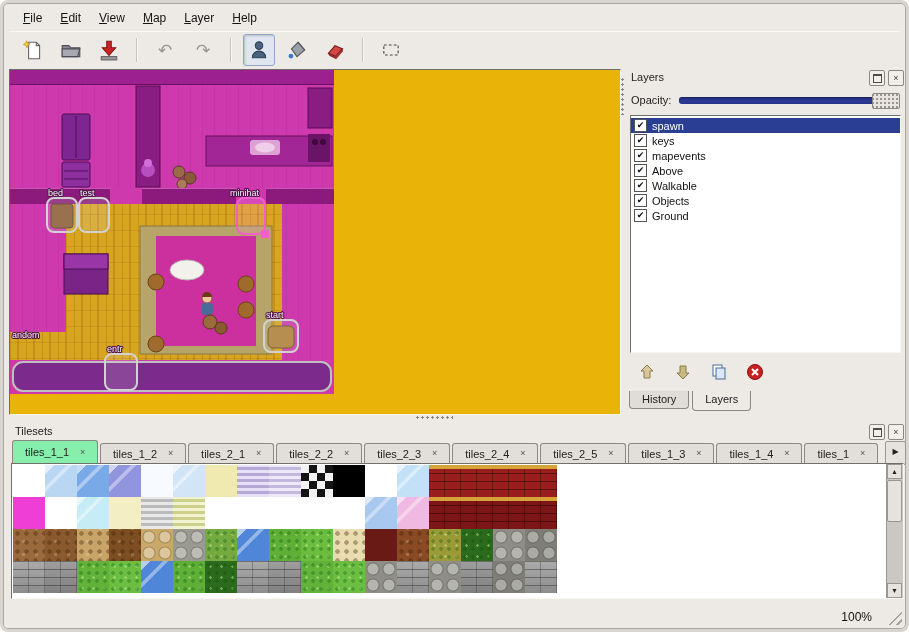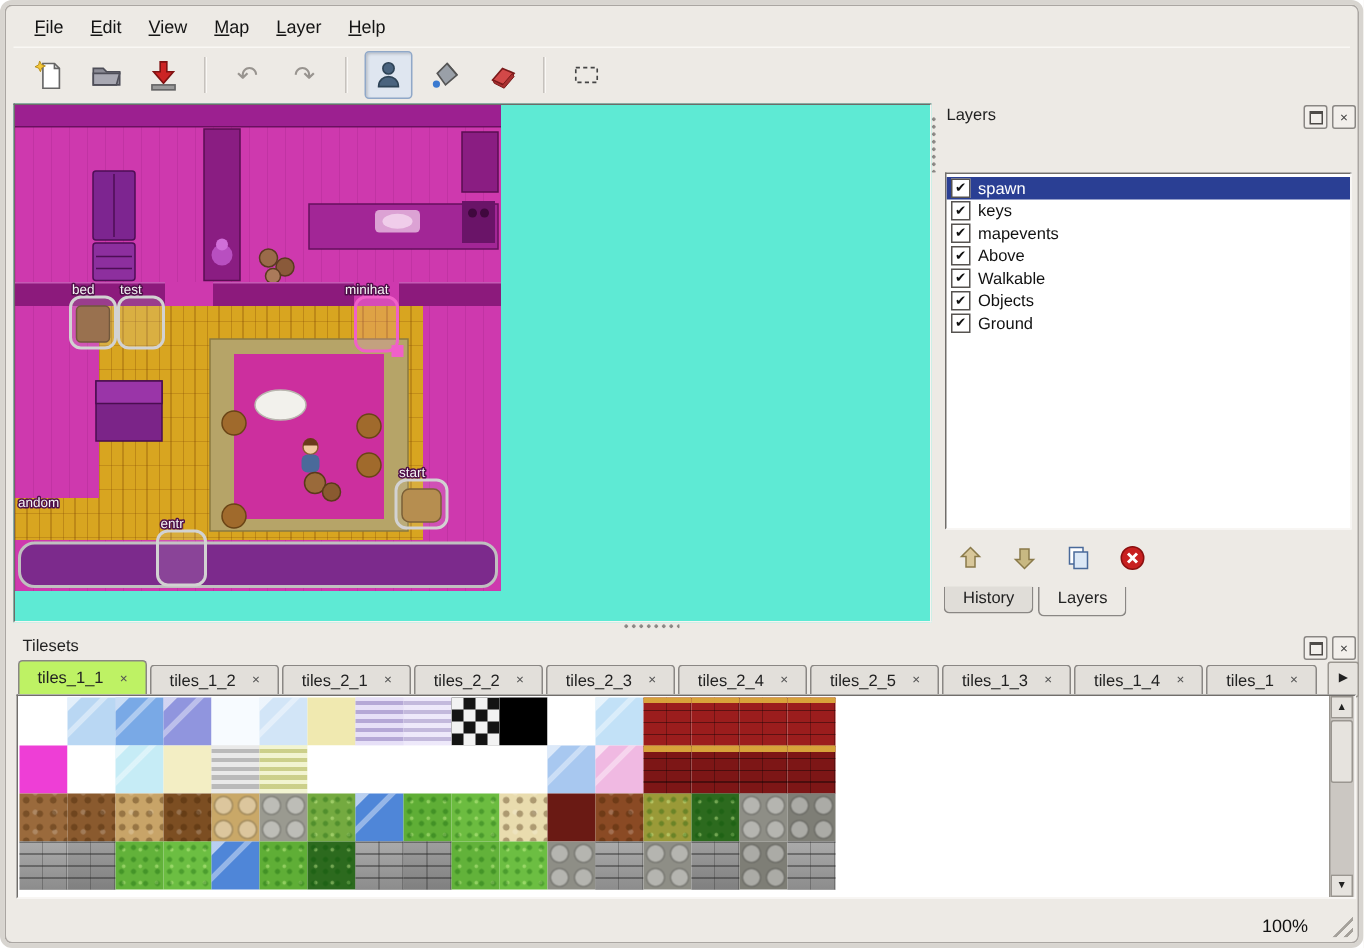--- a/index.html
+++ b/index.html
@@ -12,21 +12,21 @@
   .menu-item{padding:3px 8px;font-size:12px;color:#141414;cursor:default;}
 
   
   .toolbar{position:absolute;left:6px;top:28px;right:6px;height:36px;display:flex;align-items:center;gap:6px;padding-left:8px;border-top:1px solid #f9f7f4;}
   .tbtn{width:30px;height:30px;display:flex;align-items:center;justify-content:center;border:1px solid transparent;border-radius:3px;}
   .tbtn.pressed{background:#dfe6f0;border:1px solid #90a8c8;box-shadow:inset 1px 1px 2px rgba(0,0,0,.18);}
   .tsep{width:0;height:24px;border-left:1px solid #c6c2bd;border-right:1px solid #faf8f5;margin:0 5px;}
   .glyph{font-size:17px;line-height:1;color:#98948f;}
 
   
-  .map-viewport{position:absolute;left:6px;top:66px;width:612px;height:346px;background:#5eead4;box-sizing:border-box;
+  .map-viewport{position:absolute;left:6px;top:66px;width:612px;height:346px;background:#eab308;box-sizing:border-box;
     border:1px solid;border-color:#6e6b68 #f6f4f1 #f6f4f1 #6e6b68;overflow:hidden;}
   svg.map{position:absolute;left:0;top:0;}
   .obj-label{font:9px "Liberation Sans",sans-serif;fill:#f4f4f4;paint-order:stroke;stroke:#50104a;stroke-width:2px;stroke-linejoin:round;}
 
   
   .dock-title{position:absolute;left:6px;top:2px;font-size:11px;color:#222;}
   .dock-btns{position:absolute;right:2px;top:1px;display:flex;gap:3px;}
   .dbtn{width:14px;height:14px;border:1px solid #8a8784;background:#f2efeb;border-radius:2px;display:flex;align-items:center;justify-content:center;font-size:9px;color:#444;line-height:1;}
   .float-glyph{display:inline-block;width:7px;height:6px;border:1px solid #4e4b48;border-top-width:2px;}
 
@@ -53,21 +53,21 @@
   .vsplit{position:absolute;left:617px;top:74px;width:5px;height:38px;
     background-image:radial-gradient(circle,#8a8784 1px,transparent 1.3px);background-size:5px 5px;}
   .hsplit{position:absolute;left:412px;top:412px;width:38px;height:5px;
     background-image:radial-gradient(circle,#8a8784 1px,transparent 1.3px);background-size:5px 5px;}
 
   
   .tilesets-dock{position:absolute;left:6px;top:420px;width:897px;height:178px;}
   .ts-tabbar{position:absolute;left:3px;top:16px;right:22px;height:24px;display:flex;align-items:flex-end;overflow:hidden;}
   .ttab{flex:none;display:flex;align-items:center;gap:7px;font-size:11px;color:#222;height:15px;padding:2px 8px 2px 12px;
     background:#e2dfda;border:1px solid #8a8784;border-bottom:none;margin-right:2px;border-radius:3px 3px 0 0;white-space:nowrap;}
-  .ttab.active{background:#bef264;height:18px;}
+  .ttab.active{background:#86efac;height:18px;}
   .tclose{width:11px;height:11px;font-size:9px;line-height:10px;color:#555;text-align:center;border:1px solid transparent;}
   .ts-scroll-btn{position:absolute;right:0;top:18px;width:19px;height:22px;background:#e6e3de;border:1px solid #9a9690;border-radius:2px;
     font-size:8px;text-align:center;line-height:20px;color:#222;}
   .ts-content{position:absolute;left:2px;right:2px;top:40px;bottom:2px;background:#fff;box-sizing:border-box;
     border:1px solid;border-color:#716e6b #f8f6f3 #f8f6f3 #716e6b;overflow:hidden;}
   .tile-grid{position:absolute;left:1px;top:1px;display:grid;grid-template-columns:repeat(17,32px);}
   .tile{width:32px;height:32px;}
   .t-w{background-image:linear-gradient(135deg,rgba(255,255,255,.6) 0%,rgba(255,255,255,.6) 14%,rgba(255,255,255,0) 15%,rgba(255,255,255,0) 34%,rgba(255,255,255,.4) 35%,rgba(255,255,255,.4) 42%,rgba(255,255,255,0) 43%);}
   .t-s{background-image:repeating-linear-gradient(0deg,rgba(255,255,255,.55) 0 3px,rgba(0,0,0,.10) 3px 6px);}
   .t-k{background-image:conic-gradient(#141414 0 25%,#f2f2f2 0 50%,#141414 0 75%,#f2f2f2 0);background-size:16px 16px;}
@@ -255,20 +255,27 @@
 
   <div class="layers-dock">
     <div class="dock-title">Layers</div>
     <div class="dock-btns">
       <div class="dbtn">
           <span class="float-glyph"></span>
         </div>
       <div class="dbtn">
           <span>×</span>
         </div>
+    </div>
+    <div class="opacity-row">
+      <span class="opacity-label">Opacity:</span>
+      <div class="slider">
+        <div class="slider-track"></div>
+        <div class="slider-handle"></div>
+      </div>
     </div>
     <div class="layers-list">
         <div class="layer-row selected">
           <span class="cbx">✔</span>
           <span>spawn</span>
         </div>
         <div class="layer-row">
           <span class="cbx">✔</span>
           <span>keys</span>
         </div>

